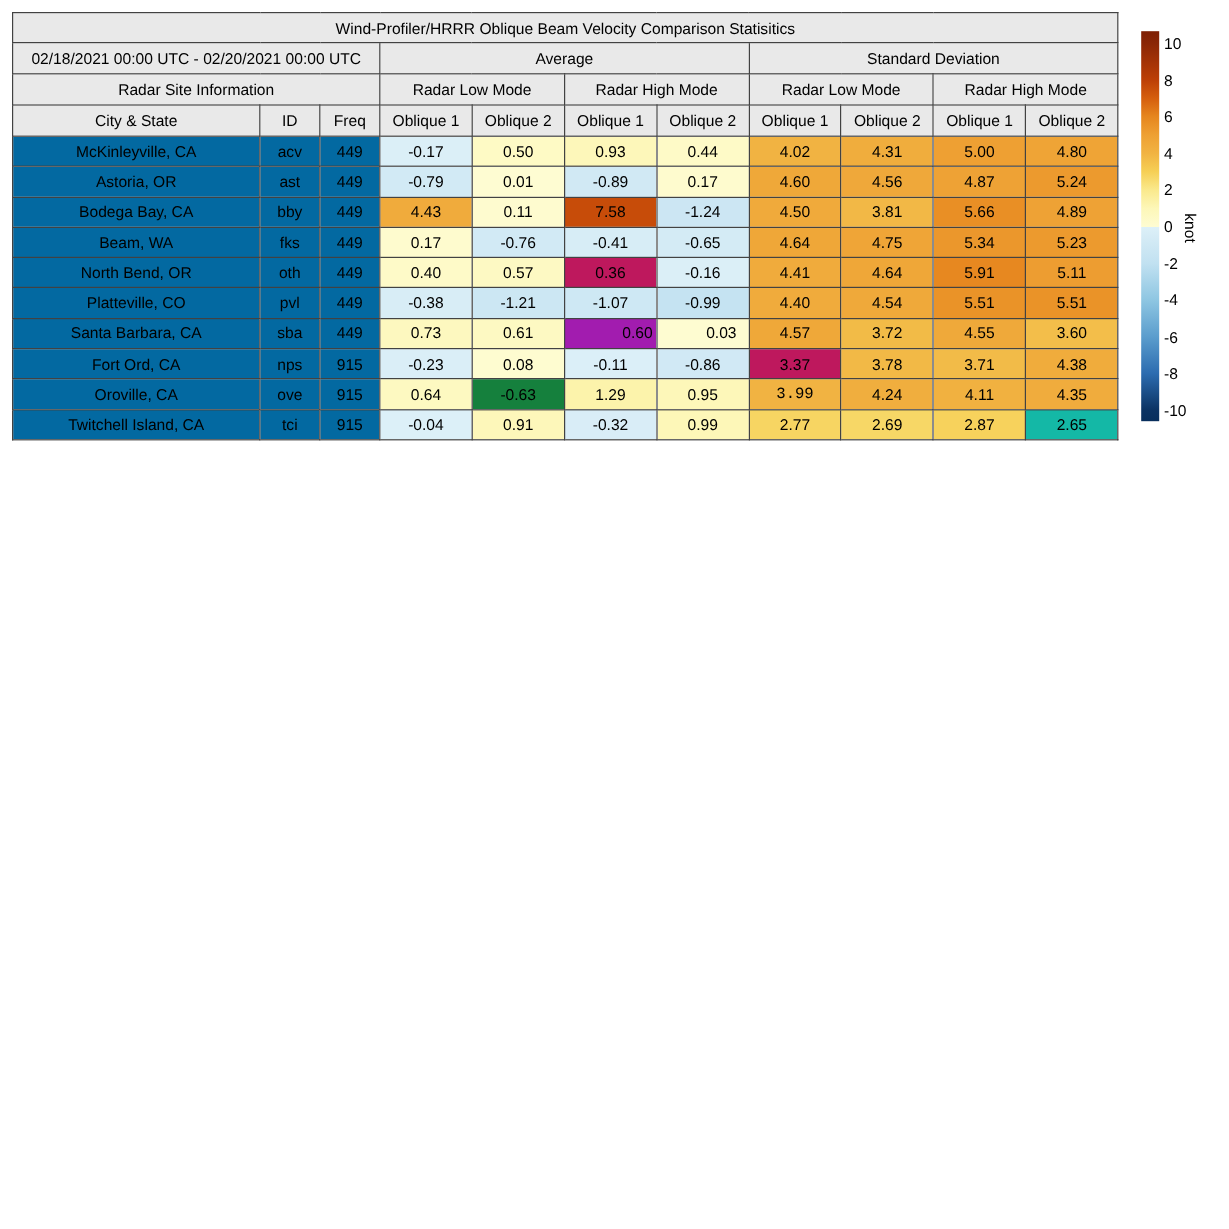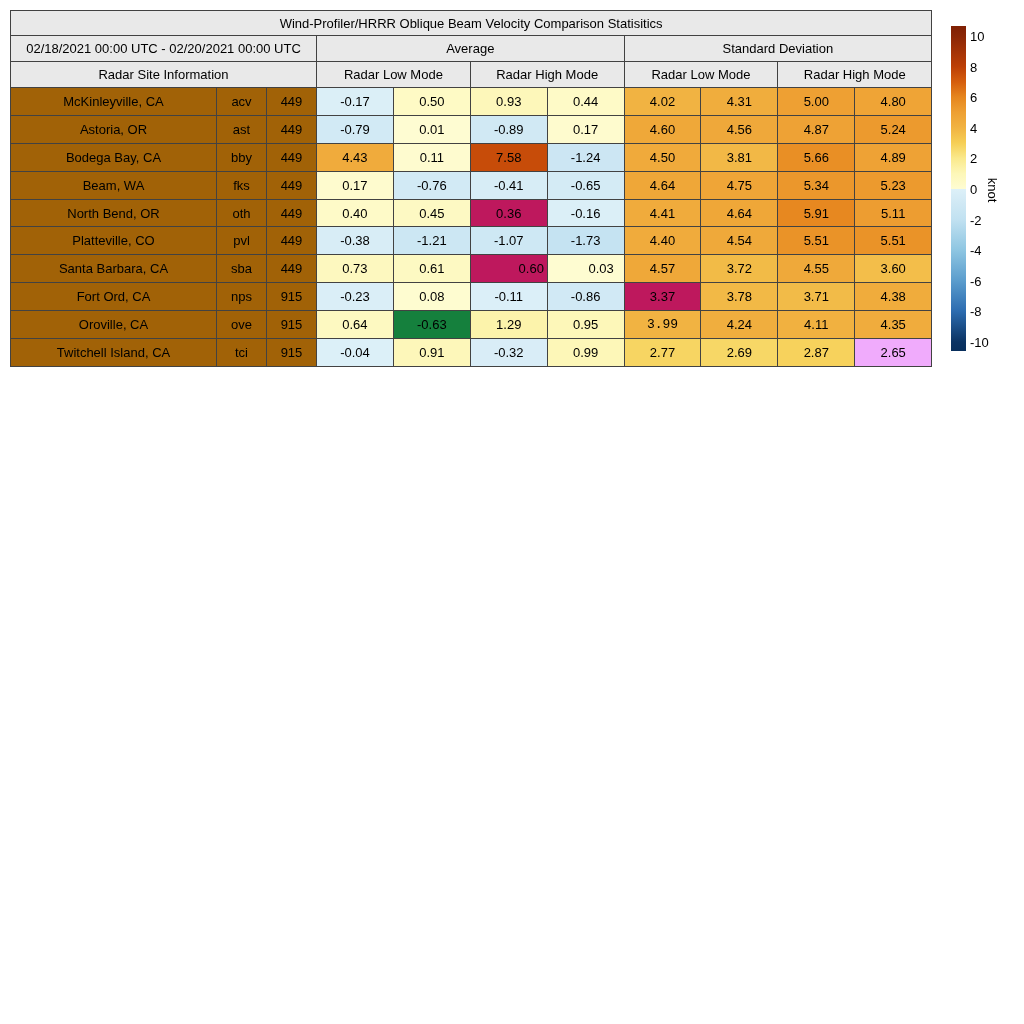--- a/index.html
+++ b/index.html
@@ -3,21 +3,21 @@
 <meta charset="utf-8">
 <style>
   html,body{margin:0;padding:0;background:#ffffff;}
   .figure{position:relative;width:1024px;height:1024px;background:#ffffff;
           font-family:"Liberation Sans",sans-serif;color:#000;overflow:hidden;}
   table.stats{position:absolute;left:10px;top:10px;width:921px;height:357px;
               border-collapse:collapse;table-layout:fixed;}
   .stats td{border:1px solid #424242;text-align:center;vertical-align:middle;
             font-size:13px;padding:0 1px;overflow:hidden;white-space:nowrap;color:#000;}
   .stats .hdr{background:#e9e9e9;}
-  .stats .info-cell{background:#a16207;}
+  .stats .info-cell{background:#0369a1;}
   .stats tr.r1{height:25px;}
   .stats tr.r2,.stats tr.r3,.stats tr.r4{height:26px;}
   .cbar{position:absolute;left:951px;top:26px;width:15px;height:325px;}
   .cbar-ticks{position:absolute;left:970px;top:26px;width:46px;height:325px;}
   .cbar-tick{position:absolute;left:0;transform:translateY(-50%);font-size:13px;line-height:1;}
   .cbar-unit{position:absolute;left:992px;top:190px;font-size:13px;
              transform:translate(-50%,-50%) rotate(90deg);white-space:nowrap;}
 </style>
 </head>
 <body>
@@ -47,20 +47,33 @@
         <td class="hdr" colspan="4">Average</td>
         <td class="hdr" colspan="4">Standard Deviation</td>
       </tr>
       <tr class="r3">
         <td class="hdr" colspan="3">Radar Site Information</td>
         <td class="hdr" colspan="2">Radar Low Mode</td>
         <td class="hdr" colspan="2">Radar High Mode</td>
         <td class="hdr" colspan="2">Radar Low Mode</td>
         <td class="hdr" colspan="2">Radar High Mode</td>
       </tr>
+      <tr class="r4" id="col-header-row">
+          <td class="hdr">City &amp; State</td>
+          <td class="hdr">ID</td>
+          <td class="hdr">Freq</td>
+          <td class="hdr">Oblique 1</td>
+          <td class="hdr">Oblique 2</td>
+          <td class="hdr">Oblique 1</td>
+          <td class="hdr">Oblique 2</td>
+          <td class="hdr">Oblique 1</td>
+          <td class="hdr">Oblique 2</td>
+          <td class="hdr">Oblique 1</td>
+          <td class="hdr">Oblique 2</td>
+        </tr>
     </thead>
     <tbody id="table-body">
         <tr>
           <td class="info-cell">McKinleyville, CA</td>
           <td class="info-cell">acv</td>
           <td class="info-cell">449</td>
           <td class="value-cell" style="background: rgb(219, 239, 247);">-0.17</td>
           <td class="value-cell" style="background: rgb(254, 250, 197);">0.50</td>
           <td class="value-cell" style="background: rgb(253, 247, 186);">0.93</td>
           <td class="value-cell" style="background: rgb(254, 250, 199); margin-left: 44px;">0.44</td>
@@ -106,48 +119,48 @@
           <td class="value-cell" style="background: rgb(239, 167, 56);">4.64</td>
           <td class="value-cell" style="background: rgb(239, 165, 55);">4.75</td>
           <td class="value-cell" style="background: rgb(235, 151, 44);">5.34</td>
           <td class="value-cell" style="background: rgb(236, 154, 46);">5.23</td>
         </tr>
         <tr>
           <td class="info-cell">North Bend, OR</td>
           <td class="info-cell">oth</td>
           <td class="info-cell">449</td>
           <td class="value-cell" style="background: rgb(254, 250, 200);">0.40</td>
-          <td class="value-cell" style="background: rgb(253, 249, 195);">0.45</td>
+          <td class="value-cell" style="background: rgb(253, 249, 195);">0.57</td>
           <td class="value-cell" style="background: #be185d;">0.36</td>
           <td class="value-cell" style="background: rgb(219, 239, 247);">-0.16</td>
           <td class="value-cell" style="background: rgb(240, 171, 60);">4.41</td>
           <td class="value-cell" style="background: rgb(239, 167, 56);">4.64</td>
           <td class="value-cell" style="background: rgb(231, 136, 32);">5.91</td>
           <td class="value-cell" style="background: rgb(237, 157, 49);">5.11</td>
         </tr>
         <tr>
           <td class="info-cell">Platteville, CO</td>
           <td class="info-cell">pvl</td>
           <td class="info-cell">449</td>
           <td class="value-cell" style="background: rgb(216, 237, 246);">-0.38</td>
           <td class="value-cell" style="background: rgb(204, 231, 243);">-1.21</td>
           <td class="value-cell" style="background: rgb(206, 232, 244);">-1.07</td>
-          <td class="value-cell" style="background: rgb(197, 227, 242);">-1.73</td>
+          <td class="value-cell" style="background: rgb(197, 227, 242);">-0.99</td>
           <td class="value-cell" style="background: rgb(240, 171, 60);">4.40</td>
           <td class="value-cell" style="background: rgb(239, 169, 58);">4.54</td>
           <td class="value-cell" style="background: rgb(234, 147, 40);">5.51</td>
           <td class="value-cell" style="background: rgb(234, 147, 40);">5.51</td>
         </tr>
         <tr>
           <td class="info-cell">Santa Barbara, CA</td>
           <td class="info-cell">sba</td>
           <td class="info-cell">449</td>
           <td class="value-cell" style="background: rgb(253, 248, 191);">0.73</td>
           <td class="value-cell" style="background: rgb(253, 249, 194);">0.61</td>
-          <td class="value-cell" style="background: #be185d; padding-left: 46px;">0.60</td>
+          <td class="value-cell" style="background: #a21caf; padding-left: 46px;">0.60</td>
           <td class="value-cell" style="background: rgb(254, 252, 209); padding-left: 32px;">0.03</td>
           <td class="value-cell" style="background: rgb(239, 168, 57);">4.57</td>
           <td class="value-cell" style="background: rgb(242, 187, 71);">3.72</td>
           <td class="value-cell" style="background: rgb(239, 169, 58);">4.55</td>
           <td class="value-cell" style="background: rgb(243, 190, 74);">3.60</td>
         </tr>
         <tr>
           <td class="info-cell">Fort Ord, CA</td>
           <td class="info-cell">nps</td>
           <td class="info-cell">915</td>
@@ -177,21 +190,21 @@
           <td class="info-cell">Twitchell Island, CA</td>
           <td class="info-cell">tci</td>
           <td class="info-cell">915</td>
           <td class="value-cell" style="background: rgb(220, 240, 248);">-0.04</td>
           <td class="value-cell" style="background: rgb(253, 247, 186);">0.91</td>
           <td class="value-cell" style="background: rgb(217, 237, 247);">-0.32</td>
           <td class="value-cell" style="background: rgb(253, 247, 184);">0.99</td>
           <td class="value-cell" style="background: rgb(247, 213, 98);">2.77</td>
           <td class="value-cell" style="background: rgb(247, 215, 102);">2.69</td>
           <td class="value-cell" style="background: rgb(247, 210, 92);">2.87</td>
-          <td class="value-cell" style="background: #f0abfc;">2.65</td>
+          <td class="value-cell" style="background: #14b8a6;">2.65</td>
         </tr>
       </tbody>
   </table>
 
   <div class="cbar" id="cbar-gradient" style="background: linear-gradient(rgb(127, 32, 4) 0%, rgb(138, 38, 6) 3.06%, rgb(188, 63, 6) 12.47%, rgb(213, 94, 13) 17.18%, rgb(230, 134, 30) 21.88%, rgb(238, 160, 51) 26.59%, rgb(241, 179, 66) 31.29%, rgb(246, 207, 85) 36%, rgb(250, 233, 140) 40.71%, rgb(253, 247, 184) 45.41%, rgb(254, 252, 210) 50.11%, rgb(221, 240, 248) 50.12%, rgb(207, 232, 244) 54.82%, rgb(193, 225, 241) 59.53%, rgb(142, 198, 226) 68.94%, rgb(91, 157, 205) 78.35%, rgb(44, 108, 176) 87.76%, rgb(11, 51, 99) 97.18%, rgb(8, 46, 92) 100%);"></div>
   <div class="cbar-ticks" id="cbar-ticks">
       <div class="cbar-tick" style="top: 9.9px;">10</div>
       <div class="cbar-tick" style="top: 40.5px;">8</div>
       <div class="cbar-tick" style="top: 71.1px;">6</div>
       <div class="cbar-tick" style="top: 101.7px;">4</div>

